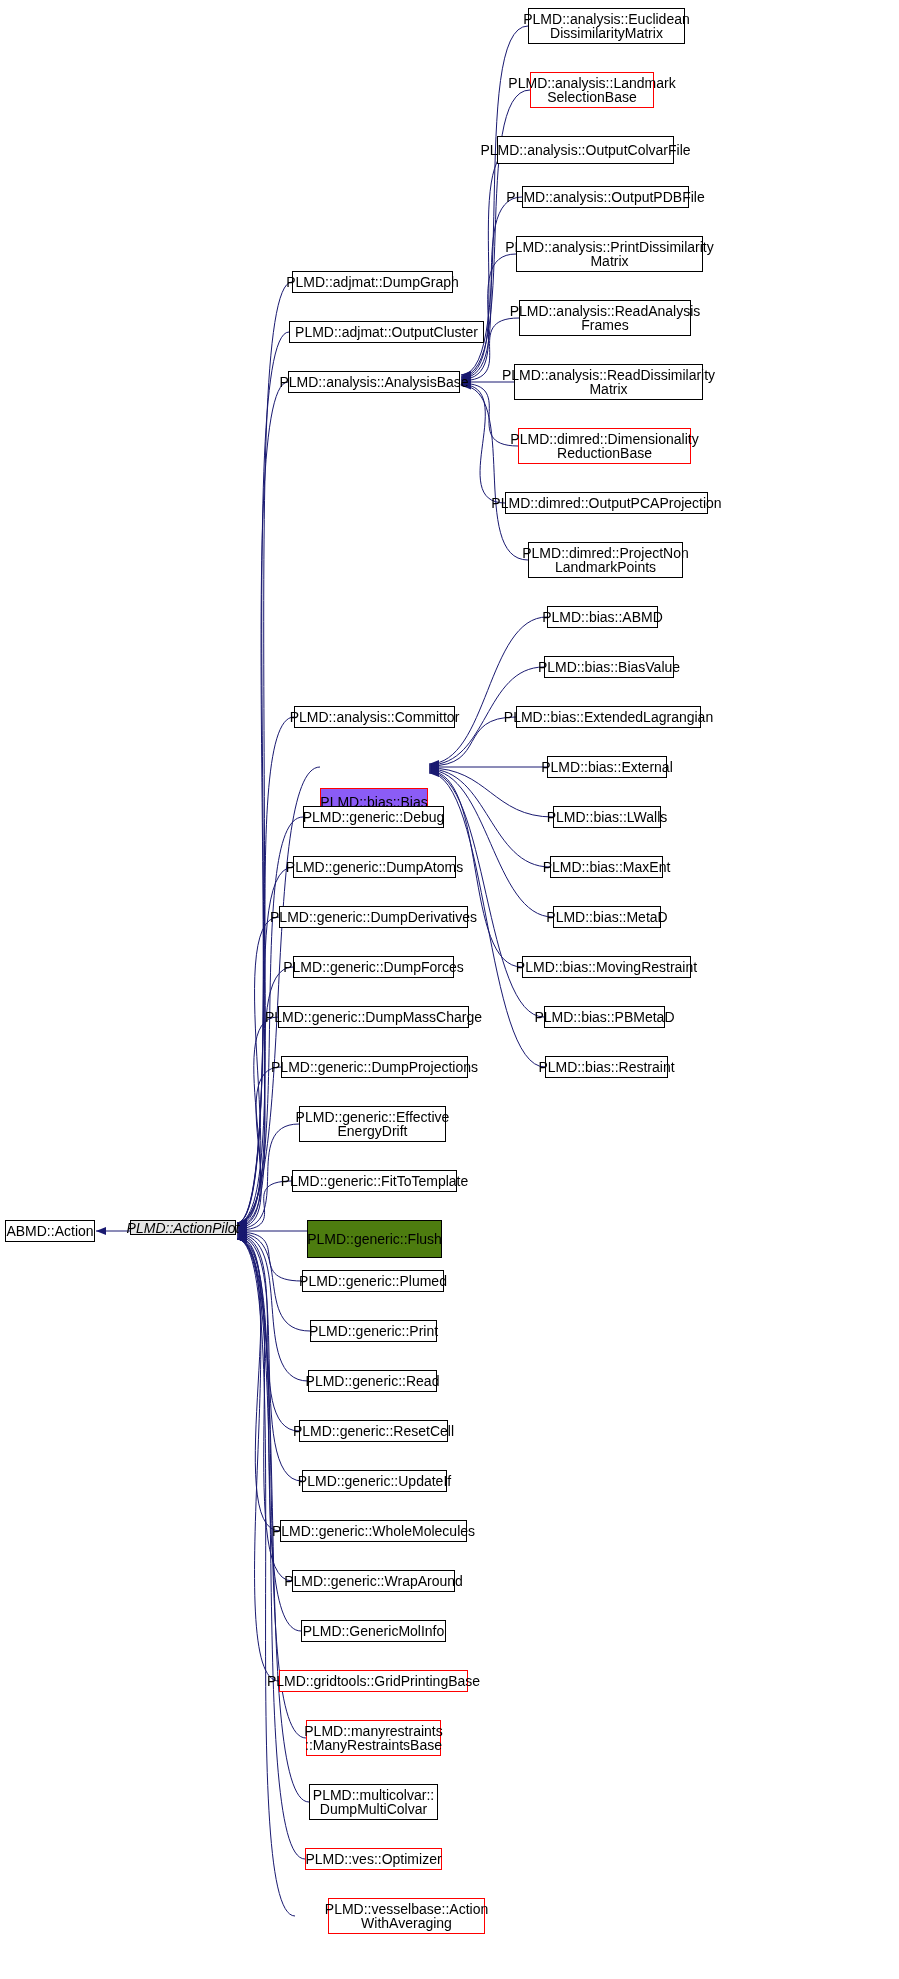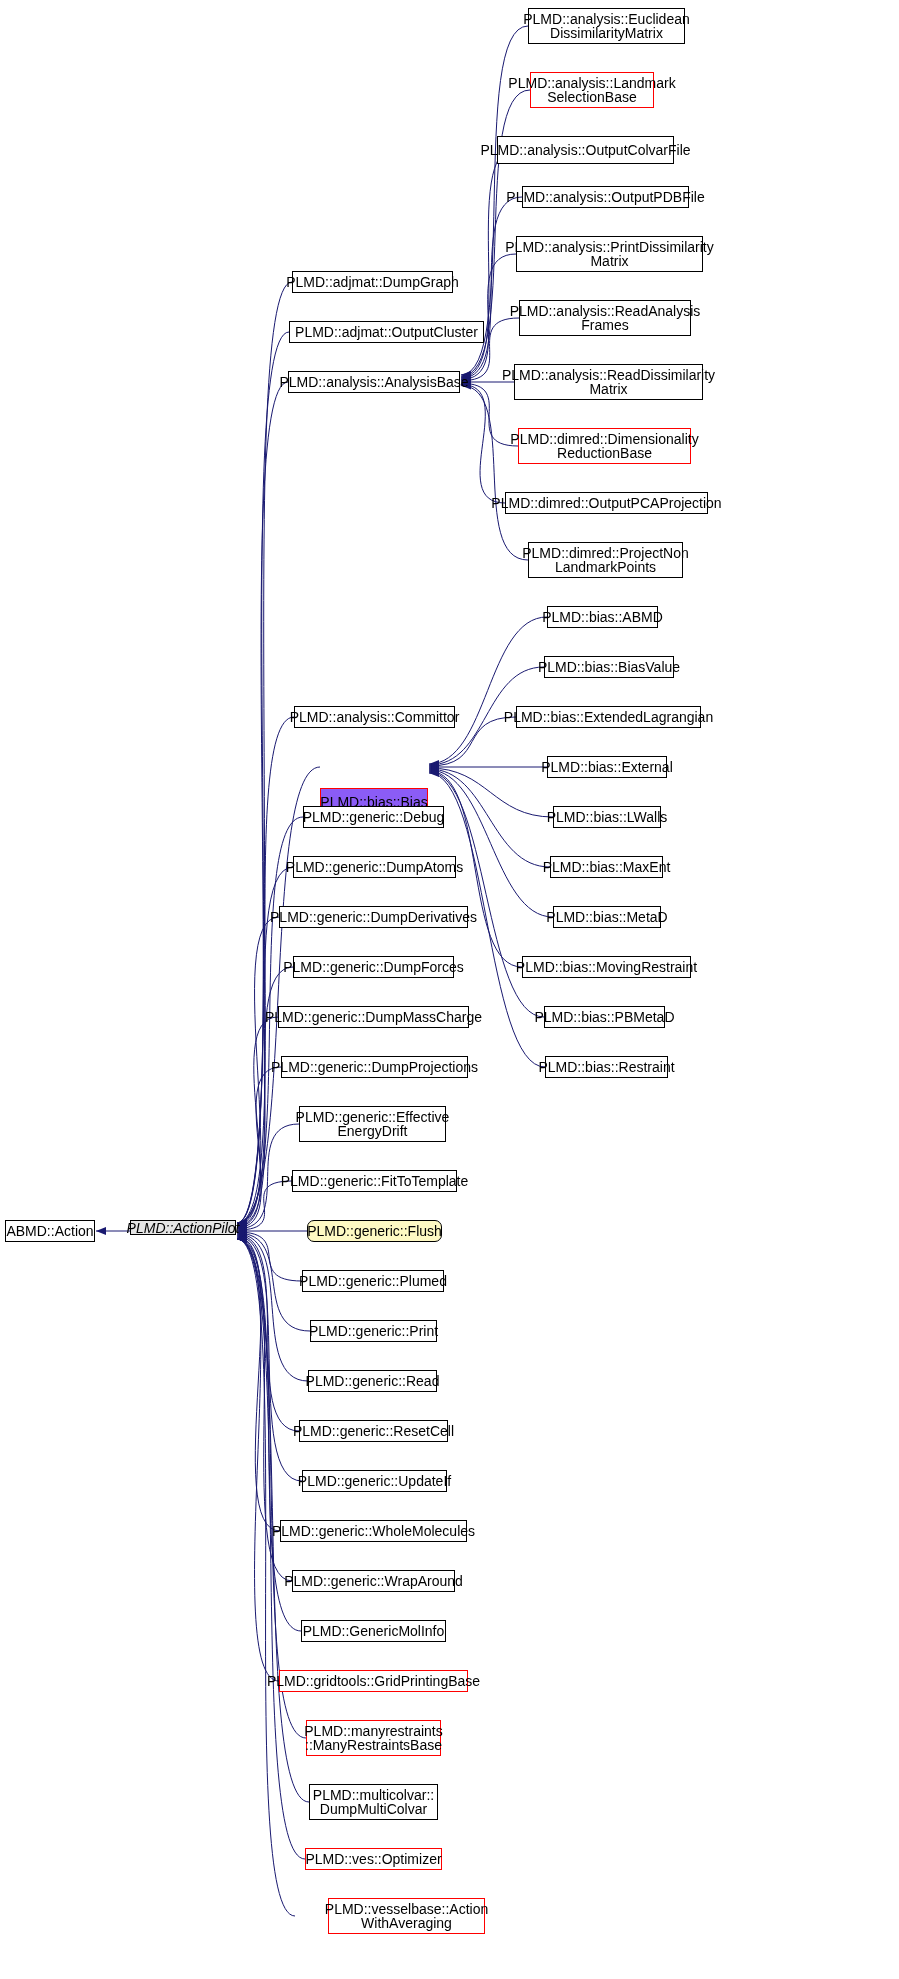--- a/index.html
+++ b/index.html
@@ -110,21 +110,21 @@
     <div class="node" style="left: 320px; top: 756px; width: 108px; height: 28px; color: rgb(0, 0, 0); border-color: rgb(255, 0, 0); background: #8b5cf6; margin-top: 32px;">PLMD::bias::Bias</div>
     <div class="node" style="left: 303px; top: 806px; width: 141px; height: 22px; color: rgb(0, 0, 0); border-color: rgb(0, 0, 0); background: rgb(255, 255, 255);">PLMD::generic::Debug</div>
     <div class="node" style="left: 293px; top: 856px; width: 163px; height: 22px; color: rgb(0, 0, 0); border-color: rgb(0, 0, 0); background: rgb(255, 255, 255);">PLMD::generic::DumpAtoms</div>
     <div class="node" style="left: 279px; top: 906px; width: 189px; height: 22px; color: rgb(0, 0, 0); border-color: rgb(0, 0, 0); background: rgb(255, 255, 255);">PLMD::generic::DumpDerivatives</div>
     <div class="node" style="left: 293px; top: 956px; width: 161px; height: 22px; color: rgb(0, 0, 0); border-color: rgb(0, 0, 0); background: rgb(255, 255, 255);">PLMD::generic::DumpForces</div>
     <div class="node" style="left: 278px; top: 1006px; width: 191px; height: 22px; color: rgb(0, 0, 0); border-color: rgb(0, 0, 0); background: rgb(255, 255, 255);">PLMD::generic::DumpMassCharge</div>
     <div class="node" style="left: 281px; top: 1056px; width: 187px; height: 22px; color: rgb(0, 0, 0); border-color: rgb(0, 0, 0); background: rgb(255, 255, 255);">PLMD::generic::DumpProjections</div>
     <div class="node" style="left: 299px; top: 1106px; width: 147px; height: 36px; color: rgb(0, 0, 0); border-color: rgb(0, 0, 0); background: rgb(255, 255, 255);">PLMD::generic::Effective
 EnergyDrift</div>
     <div class="node" style="left: 292px; top: 1170px; width: 165px; height: 22px; color: rgb(0, 0, 0); border-color: rgb(0, 0, 0); background: rgb(255, 255, 255);">PLMD::generic::FitToTemplate</div>
-    <div class="node" style="left: 307px; top: 1220px; width: 135px; height: 22px; color: rgb(0, 0, 0); border-color: rgb(0, 0, 0); background: #fef9c3; border-radius: 7px;">PLMD::generic::Flush</div>
+    <div class="node" style="left: 307px; top: 1220px; width: 135px; height: 38px; color: rgb(0, 0, 0); border-color: rgb(0, 0, 0); background: #4d7c0f;">PLMD::generic::Flush</div>
     <div class="node" style="left: 302px; top: 1270px; width: 142px; height: 22px; color: rgb(0, 0, 0); border-color: rgb(0, 0, 0); background: rgb(255, 255, 255);">PLMD::generic::Plumed</div>
     <div class="node" style="left: 310px; top: 1320px; width: 127px; height: 22px; color: rgb(0, 0, 0); border-color: rgb(0, 0, 0); background: rgb(255, 255, 255);">PLMD::generic::Print</div>
     <div class="node" style="left: 308px; top: 1370px; width: 129px; height: 22px; color: rgb(0, 0, 0); border-color: rgb(0, 0, 0); background: rgb(255, 255, 255);">PLMD::generic::Read</div>
     <div class="node" style="left: 299px; top: 1420px; width: 149px; height: 22px; color: rgb(0, 0, 0); border-color: rgb(0, 0, 0); background: rgb(255, 255, 255);">PLMD::generic::ResetCell</div>
     <div class="node" style="left: 302px; top: 1470px; width: 145px; height: 22px; color: rgb(0, 0, 0); border-color: rgb(0, 0, 0); background: rgb(255, 255, 255);">PLMD::generic::UpdateIf</div>
     <div class="node" style="left: 280px; top: 1520px; width: 187px; height: 22px; color: rgb(0, 0, 0); border-color: rgb(0, 0, 0); background: rgb(255, 255, 255);">PLMD::generic::WholeMolecules</div>
     <div class="node" style="left: 292px; top: 1570px; width: 163px; height: 22px; color: rgb(0, 0, 0); border-color: rgb(0, 0, 0); background: rgb(255, 255, 255);">PLMD::generic::WrapAround</div>
     <div class="node" style="left: 301px; top: 1620px; width: 145px; height: 22px; color: rgb(0, 0, 0); border-color: rgb(0, 0, 0); background: rgb(255, 255, 255);">PLMD::GenericMolInfo</div>
     <div class="node" style="left: 279px; top: 1670px; width: 189px; height: 22px; color: rgb(0, 0, 0); border-color: rgb(255, 0, 0); background: rgb(255, 255, 255);">PLMD::gridtools::GridPrintingBase</div>
     <div class="node" style="left: 306px; top: 1720px; width: 135px; height: 36px; color: rgb(0, 0, 0); border-color: rgb(255, 0, 0); background: rgb(255, 255, 255);">PLMD::manyrestraints

